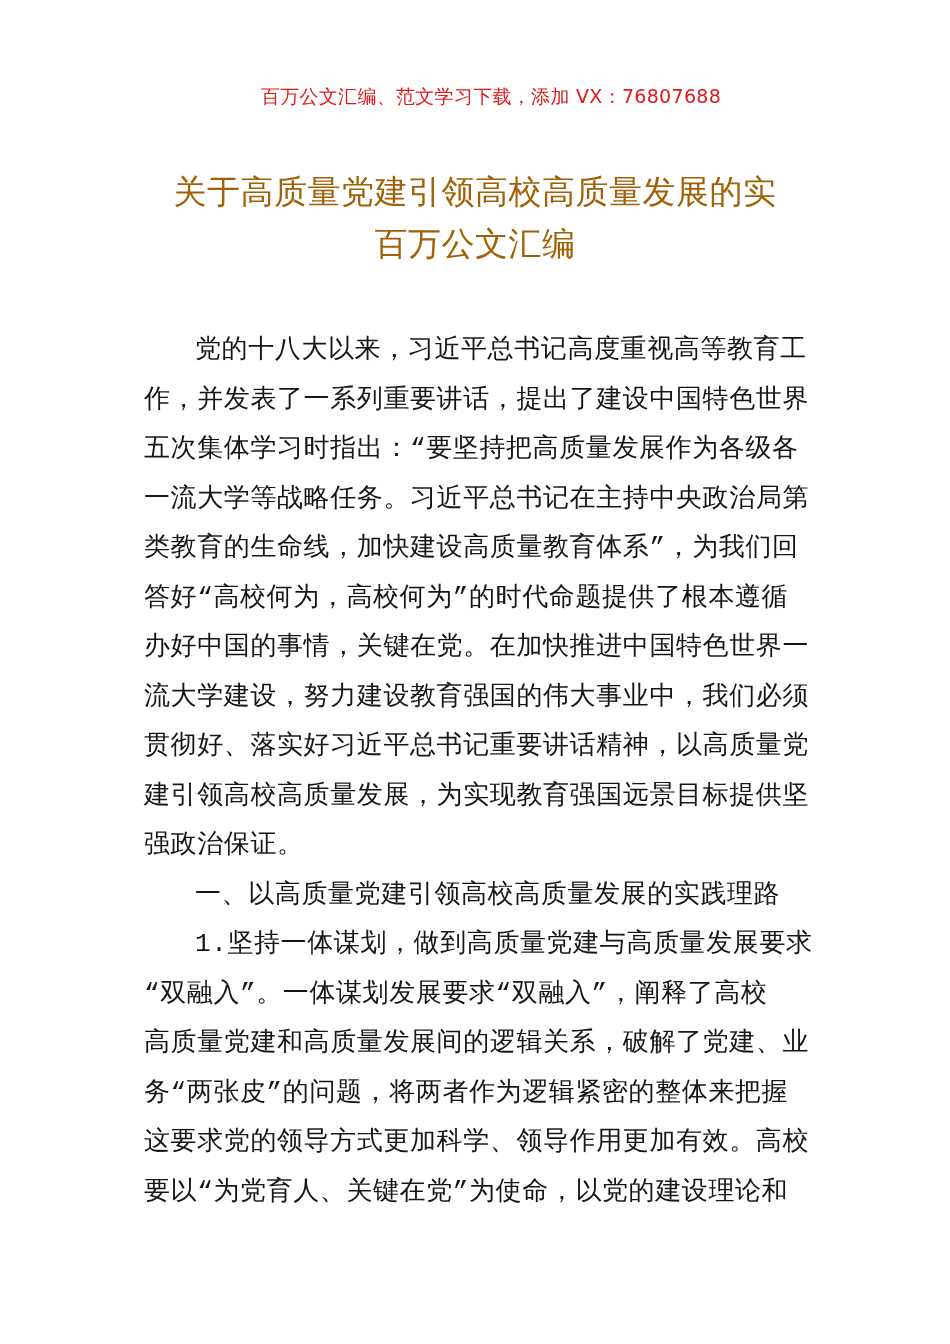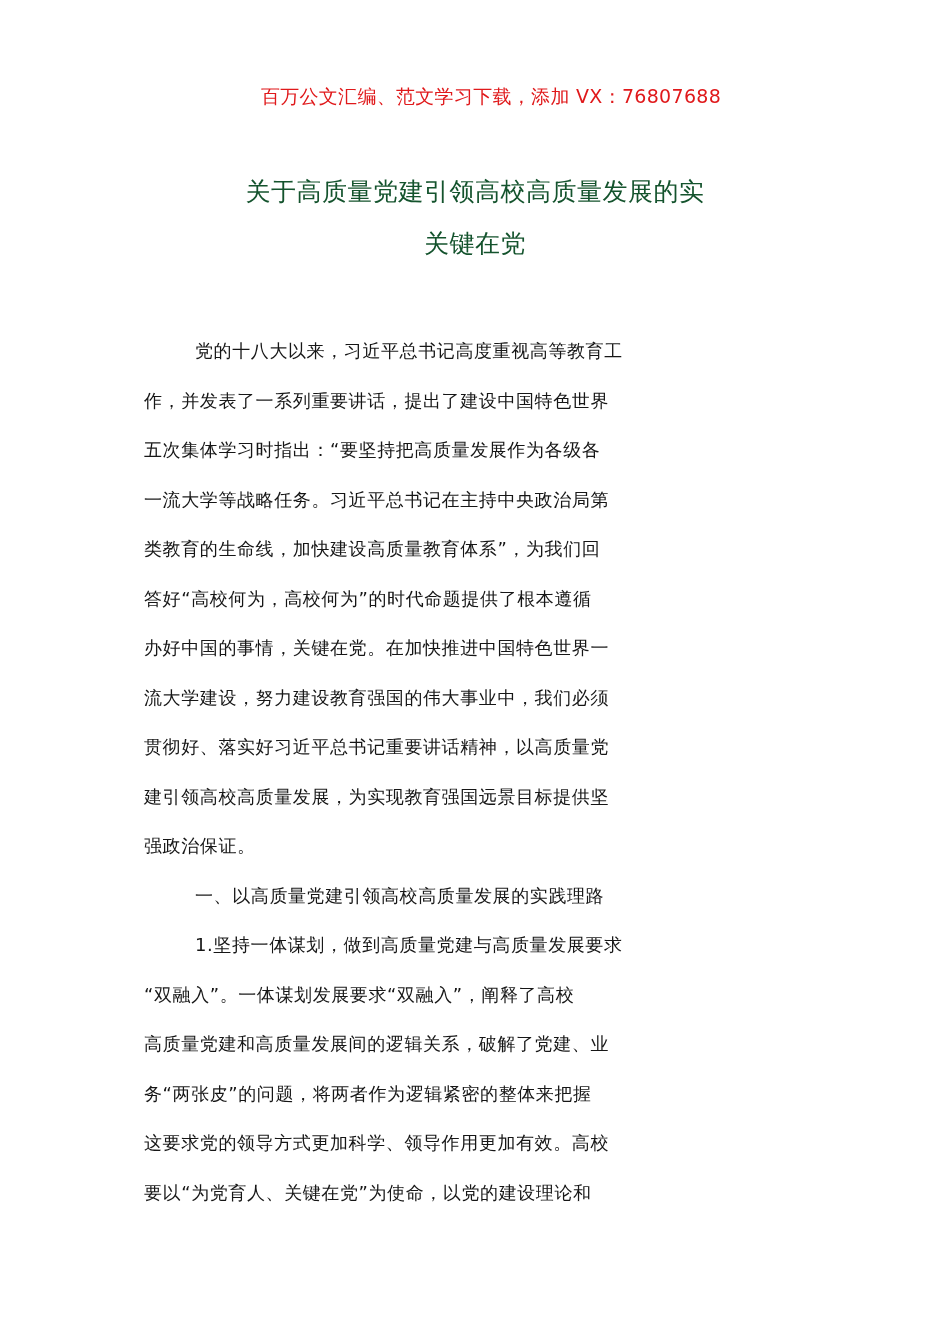--- a/index.html
+++ b/index.html
@@ -1,35 +1,35 @@
 <!DOCTYPE html>
 <html><head>
 <meta charset="utf-8">
 <style>
   html, body { margin: 0; padding: 0; background: #ffffff; }
   body { width: 950px; height: 1344px; position: relative; overflow: hidden;
          font-family: "DejaVu Sans", "Liberation Sans", sans-serif; color: #111111; }
   .header-note { position: absolute; top: 84px; left: 16px; width: 950px; text-align: center;
                  font-size: 19px; color: #e0191b; letter-spacing: 0.3px; }
   .title { position: absolute; top: 166px; left: 140px; width: 670px; text-align: center;
-           font-size: 25px; line-height: 52px; color: #14532d; letter-spacing: 0.5px; }
+           font-size: 33px; line-height: 52px; color: #a16207; letter-spacing: 0.5px; }
   .body { position: absolute; top: 326px; left: 144px; width: 664px; }
-  .line { height: 49.5px; line-height: 49.5px; font-size: 18px; white-space: nowrap;
-          letter-spacing: 0.6px; color: #161616; }
+  .line { height: 49.5px; line-height: 49.5px; font-size: 26px; white-space: nowrap;
+          letter-spacing: 0.6px; color: #161616; font-family: Liberation Mono, monospace; }
   .indent { padding-left: 51px; }
   .heading-line { padding-left: 51px; }
 </style>
 </head>
 <body>
 
 <div class="header-note">百万公文汇编、范文学习下载，添加 VX：76807688</div>
 
 <div class="title">
   <div>关于高质量党建引领高校高质量发展的实</div>
-  <div>关键在党</div>
+  <div>百万公文汇编</div>
 </div>
 
 <div class="body">
   <div class="line indent">党的十八大以来，习近平总书记高度重视高等教育工</div>
   <div class="line">作，并发表了一系列重要讲话，提出了建设中国特色世界</div>
   <div class="line">五次集体学习时指出：“要坚持把高质量发展作为各级各</div>
   <div class="line">一流大学等战略任务。习近平总书记在主持中央政治局第</div>
   <div class="line">类教育的生命线，加快建设高质量教育体系”，为我们回</div>
   <div class="line">答好“高校何为，高校何为”的时代命题提供了根本遵循</div>
   <div class="line">办好中国的事情，关键在党。在加快推进中国特色世界一</div>

